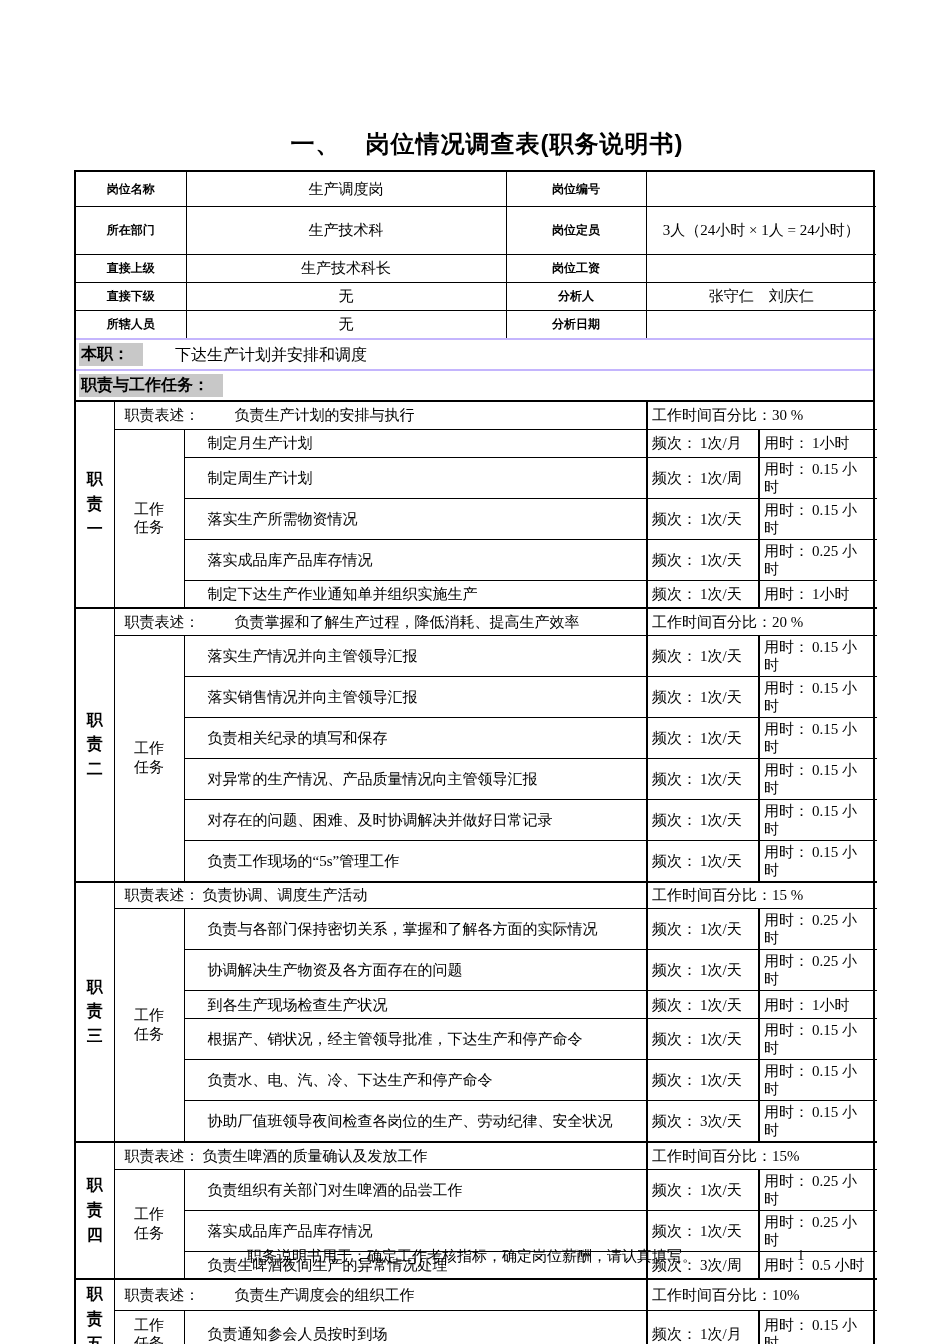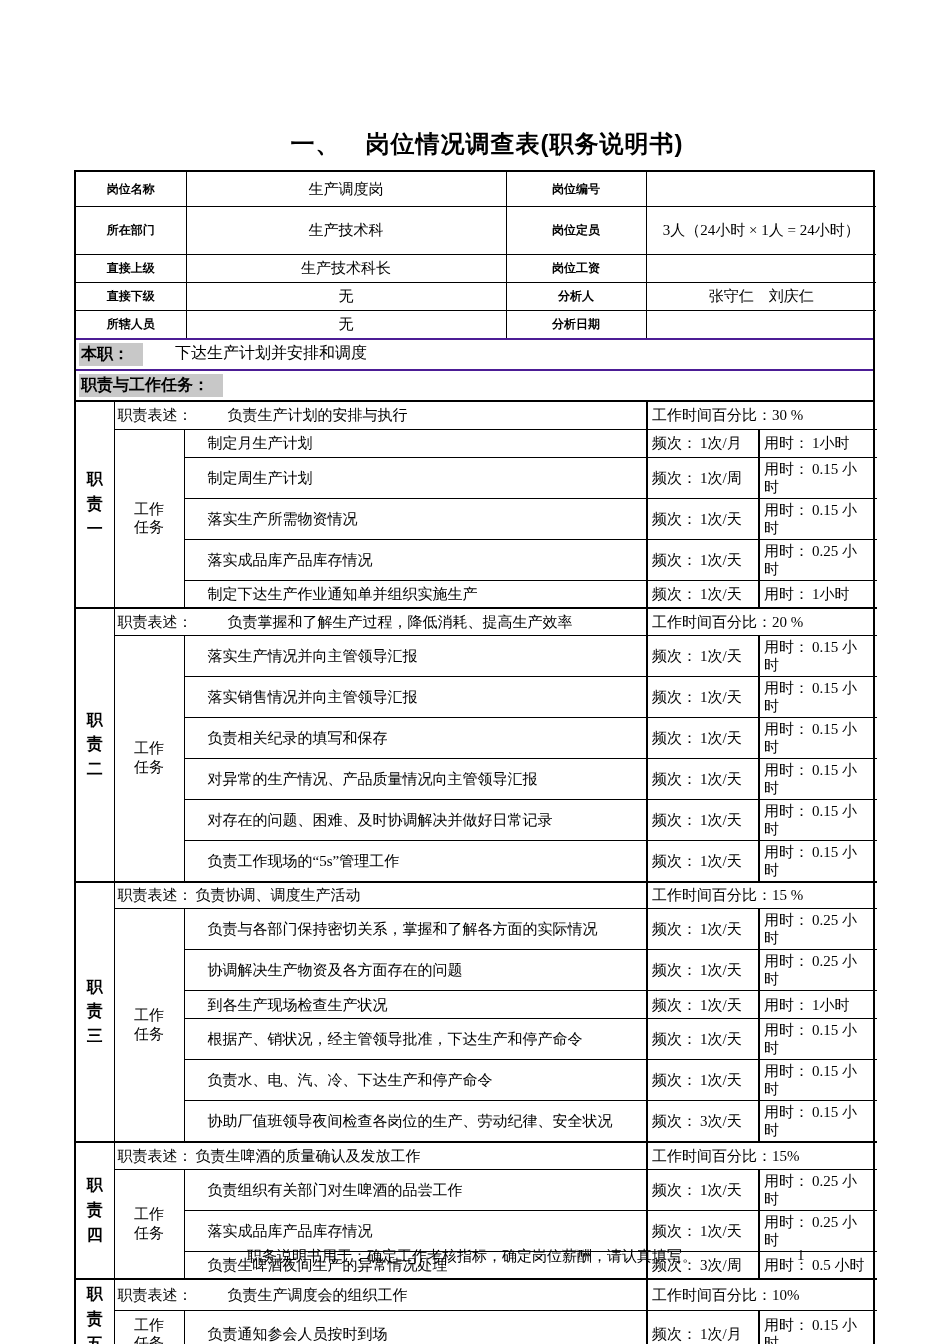--- a/index.html
+++ b/index.html
@@ -34,43 +34,43 @@
 
   
   .info .lab { font-family: "Liberation Sans", sans-serif; font-weight: bold; font-size: 12px; text-align: center; }
   .info .val { text-align: center; }
   .info tr.r1 { height: 34px; }
   .info tr.r2 { height: 48px; }
   .info tr.rs { height: 28px; }
 
   
   .fullrow {
-    border-top: 2px solid #4c1d95;
+    border-top: 2px solid #c4b5fd;
     padding: 3px 4px 3px 3px;
-    display: flex; align-items: flex-start;
+    display: flex; align-items: flex-end;
     min-height: 27px;
   }
   .fullrow.hdr { border-bottom: 2px solid #000; min-height: 24px; }
   .hl { background: #c8c8c8; padding: 1px 14px 1px 2px; }
   .b  { font-family: "Liberation Sans", sans-serif; font-weight: bold; font-size: 16px; }
   .gap { margin-left: 32px; }
 
   
   .duties tr { height: 28px; }
   .duties tr.sec { height: 27px; }
   .duties tr.sec > td { border-top: 2px solid #000; }
   .dname { text-align: center; padding: 2px 0; }
   .dname .vert {
     display: inline-block; width: 1.15em;
     font-family: "Liberation Sans", sans-serif; font-weight: bold; font-size: 16px;
     line-height: 1.55; word-break: break-all; text-align: center;
   }
   .wtask { text-align: center; padding: 2px 16px; }
   .wtask .wrap2 { display: inline-block; width: 2.2em; line-height: 1.25; word-break: break-all; text-align: center; }
-  .repr { text-align: left; padding-left: 3px; }
+  .repr { text-align: left; padding-left: 10px; }
   .task { text-align: left; padding-left: 23px; }
   .pct, .freq, .time { border-left: 2px solid #000; text-align: left; }
   .time { padding-right: 12px; }
   .lblgap { margin-right: 3px; }
   .tall { height: 44px; }
 
   
   .footer {
     position: absolute; top: 1247px; left: 0; width: 944px;
     text-align: center; font-size: 15px;

